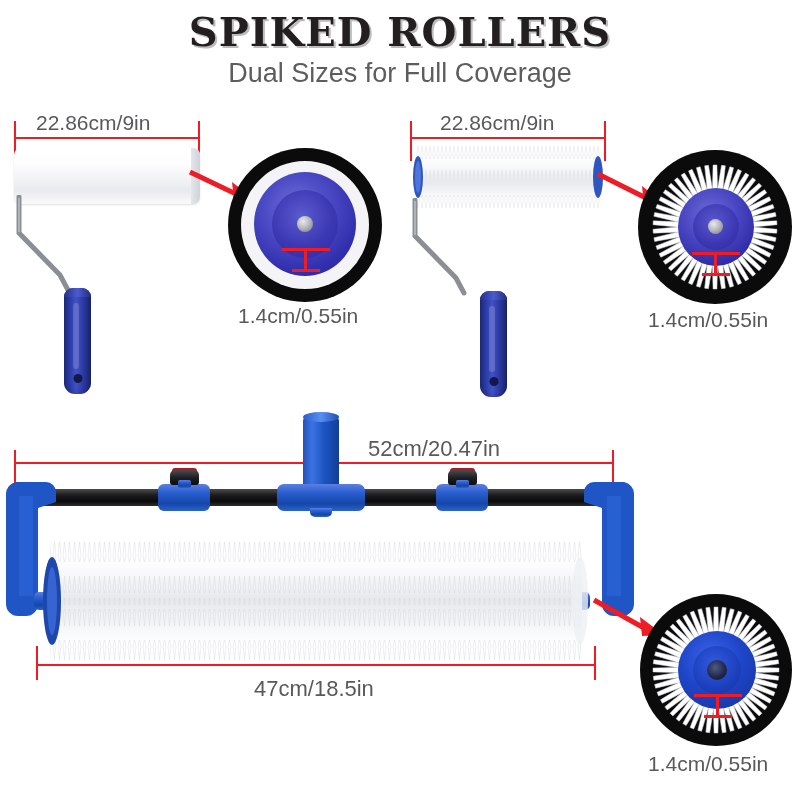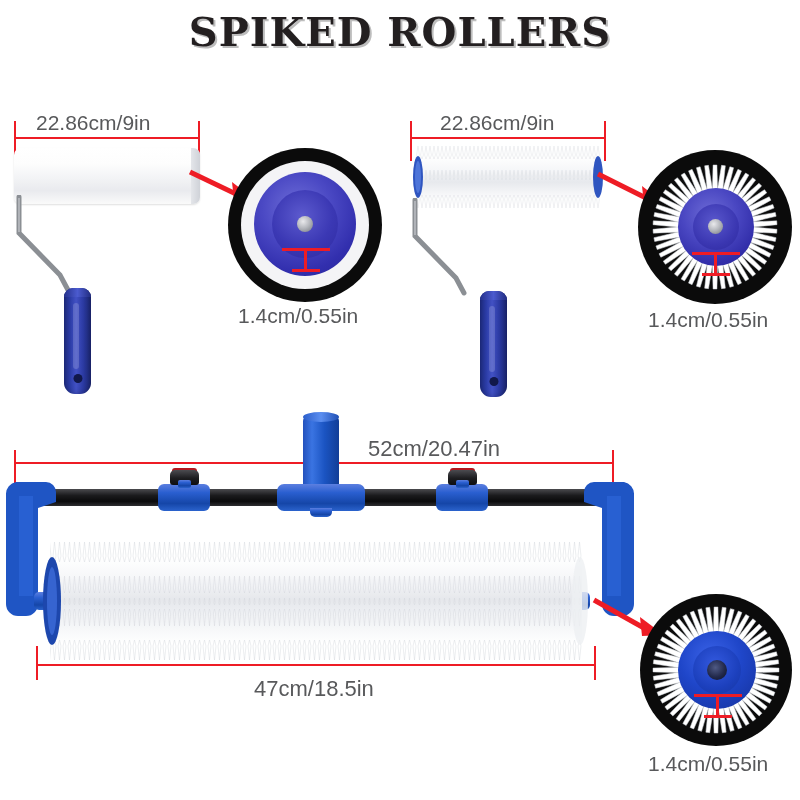--- a/index.html
+++ b/index.html
@@ -106,20 +106,21 @@
   .socket-top{position:absolute;border-radius:50%;
     background:linear-gradient(90deg,#2b5ecb,#5b8ef0,#1f4fb4);}
   .bracket{position:absolute;}
 </style>
 </head>
 <body>
 
 <div class="stage">
 
   <div class="title">SPIKED ROLLERS</div>
+  <div class="subtitle">Dual Sizes for Full Coverage</div>
 
   <div>
 
     <div class="dim" style="left:36px;top:111px;">22.86cm/9in</div>
 
     <div class="mline h" style="left:14px;top:137px;width:186px;"></div>
     <div class="mline v" style="left:14px;top:121px;height:38px;"></div>
     <div class="mline v" style="left:198px;top:121px;height:38px;"></div>
 
     <div class="roller-smooth" style="left:14px;top:148px;width:186px;height:56px;"></div>

